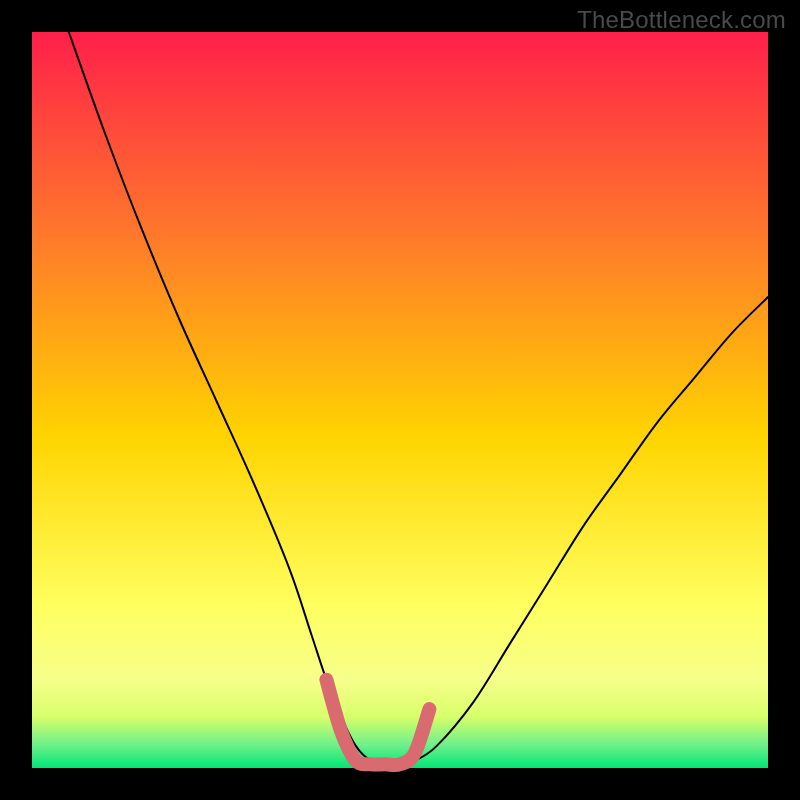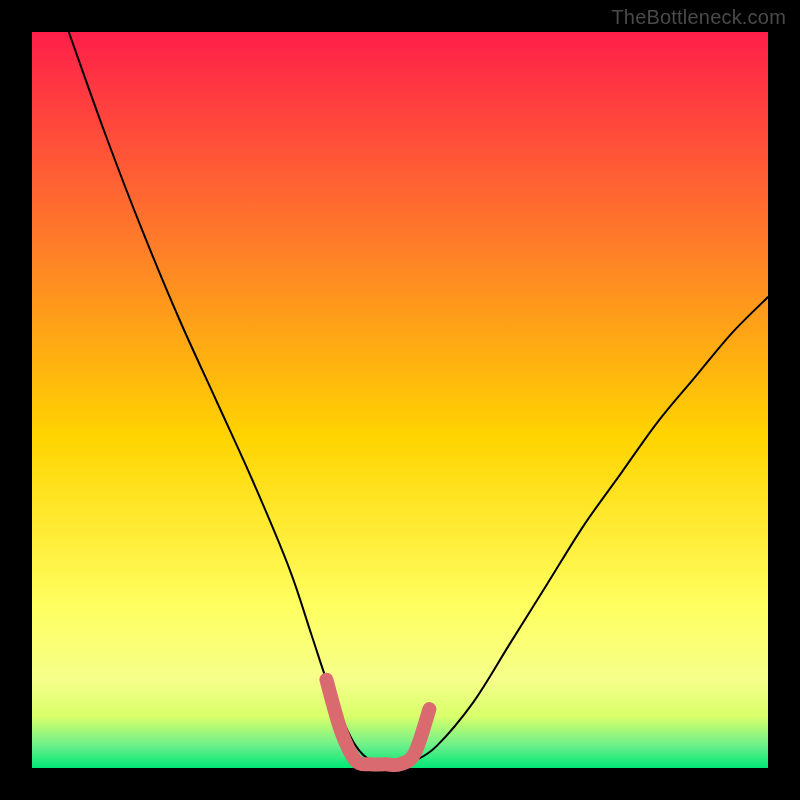--- a/index.html
+++ b/index.html
@@ -15,21 +15,21 @@
     position: relative;
     width: 800px;
     height: 800px;
     background: #000;
   }
   .watermark {
     position: absolute;
     top: 6px;
     right: 14px;
     color: #4a4a4a;
-    font-size: 20px;
+    font-size: 24px;
     font-weight: 400;
     letter-spacing: 0.2px;
     z-index: 5;
   }
   svg {
     position: absolute;
     top: 0;
     left: 0;
   }
 </style>

